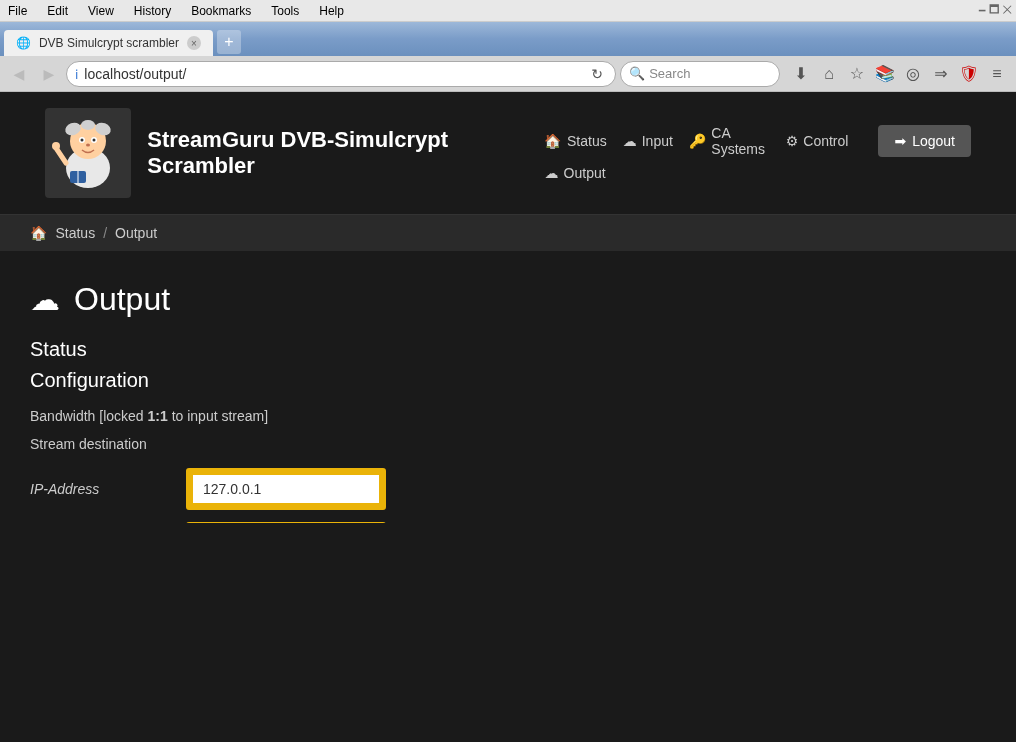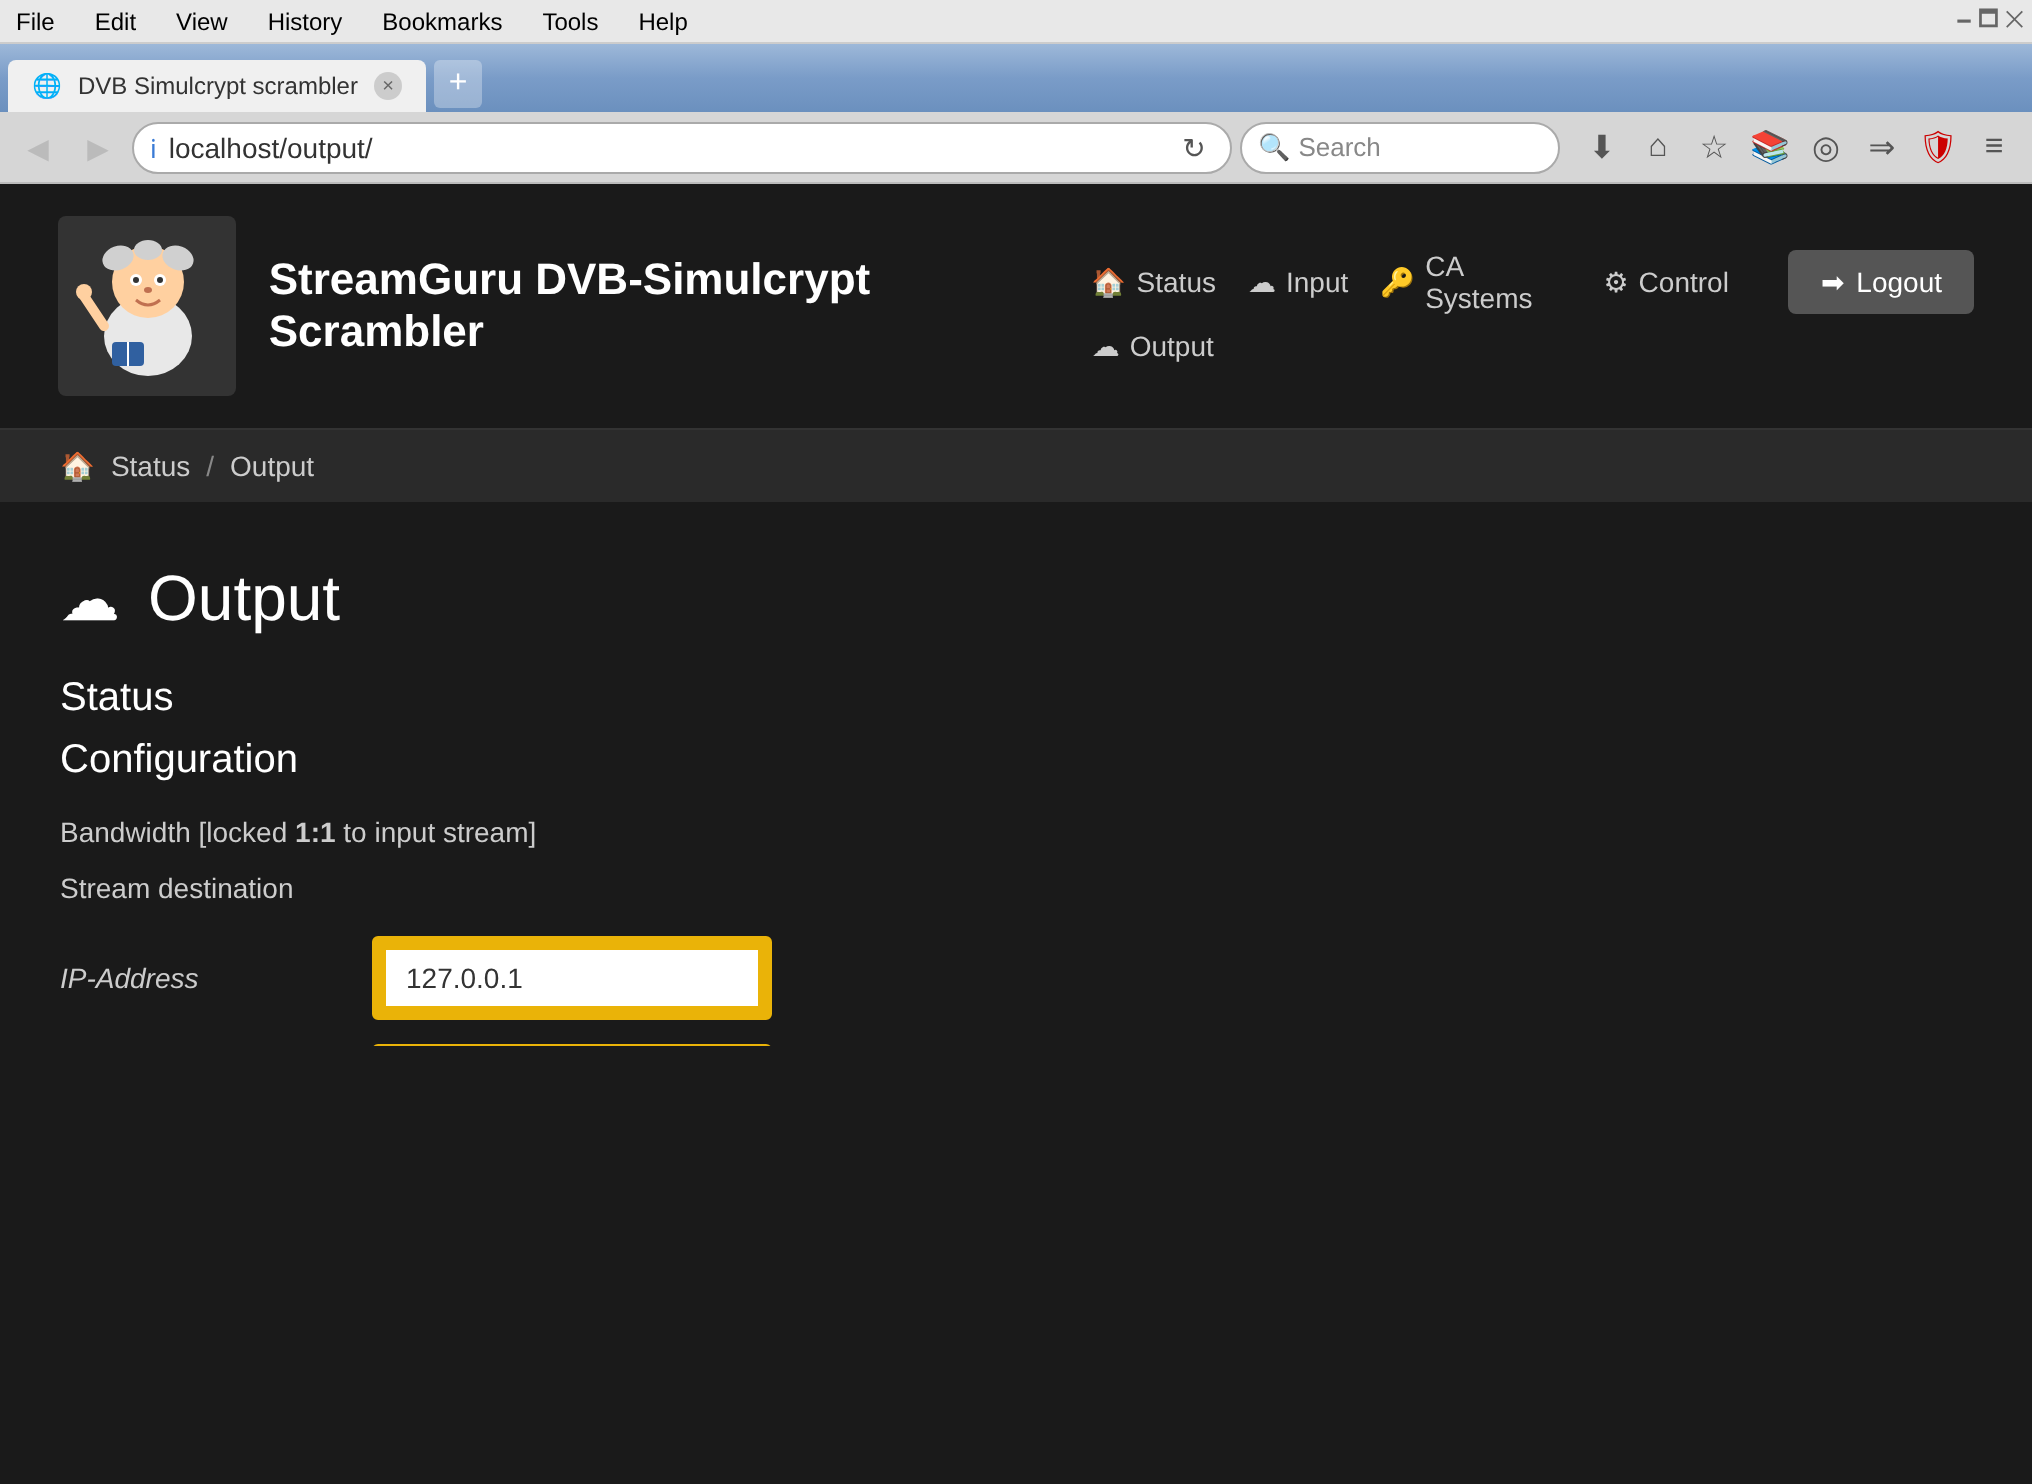--- a/index.html
+++ b/index.html
@@ -124,21 +124,21 @@
       flex: 1;
       background: #1a1a1a;
       overflow-y: auto;
       display: flex;
       flex-direction: column;
     }
 
     
     .app-header {
       background: #1a1a1a;
-      padding: 16px 29px;
+      padding: 16px 45px;
       display: flex;
       align-items: center;
       justify-content: center;
       border-bottom: 1px solid #333;
     }
     .app-logo-area {
       display: flex;
       align-items: center;
       gap: 16px;
     }

